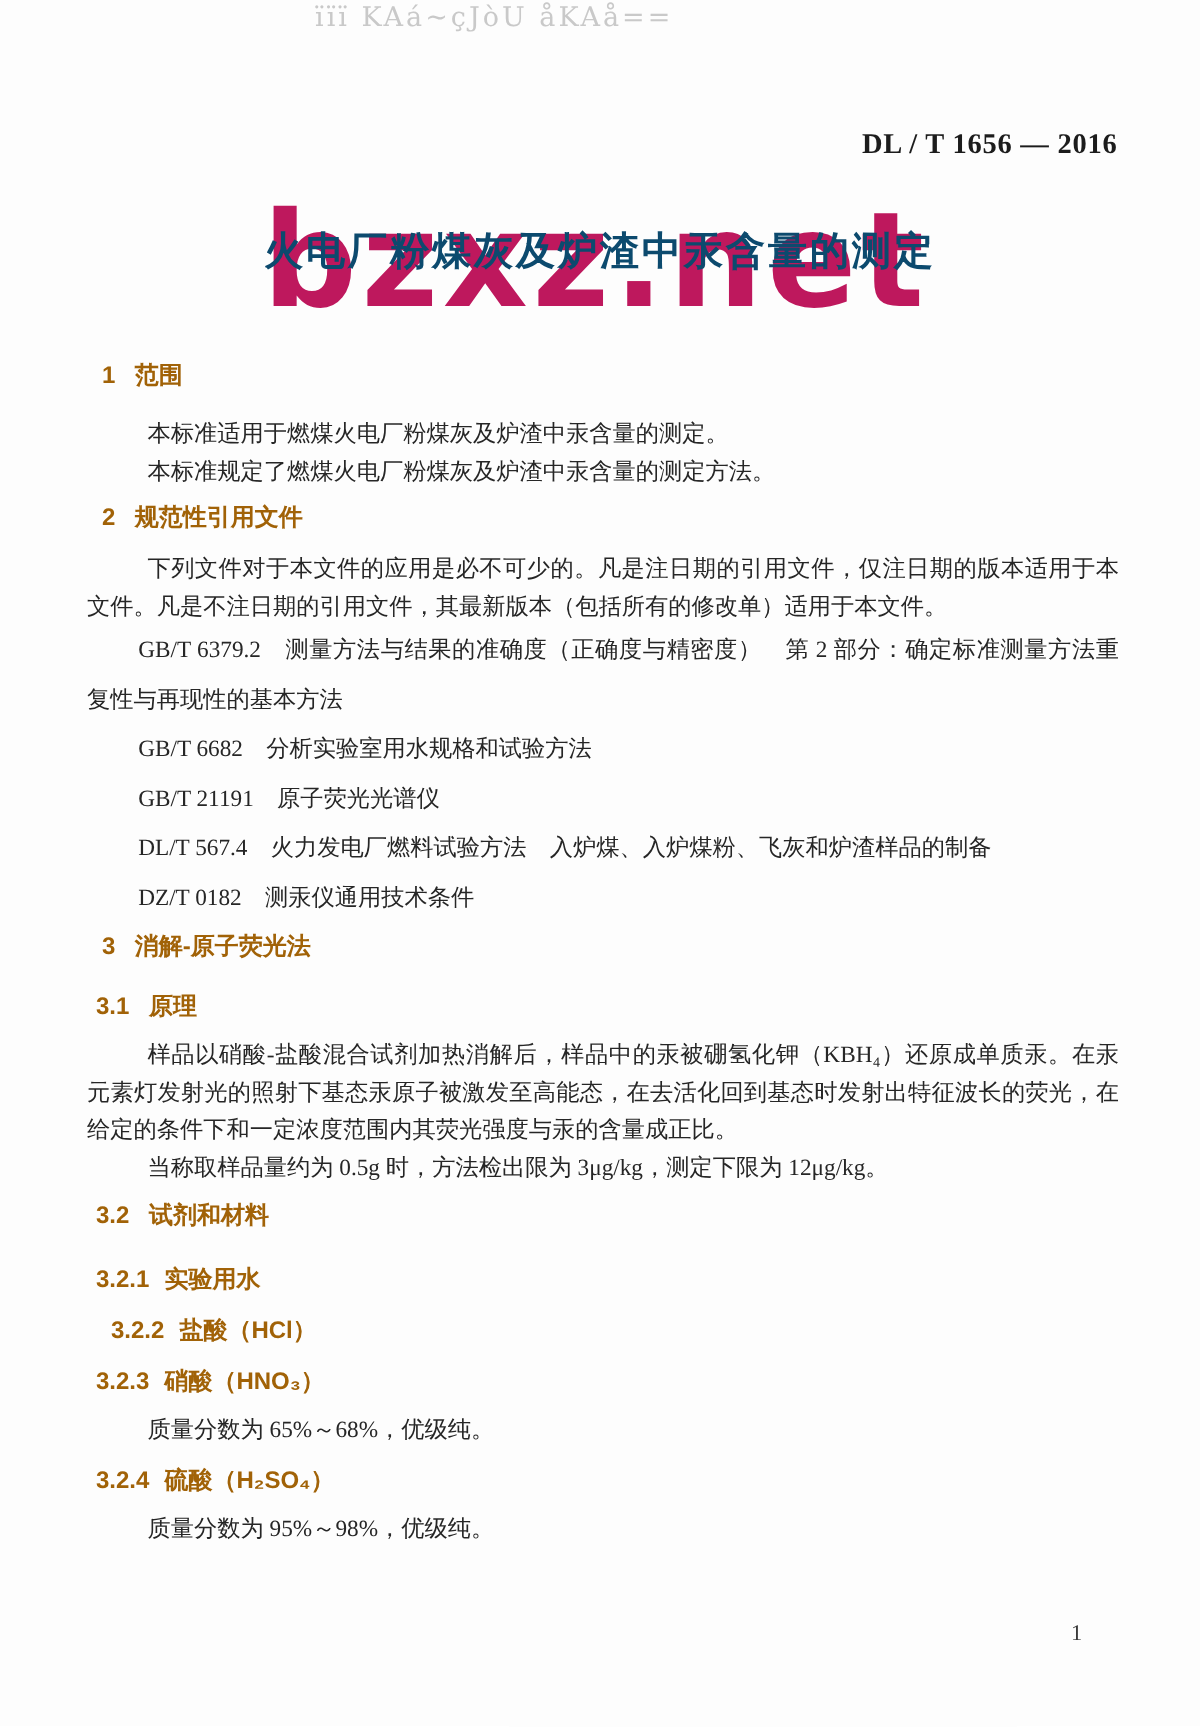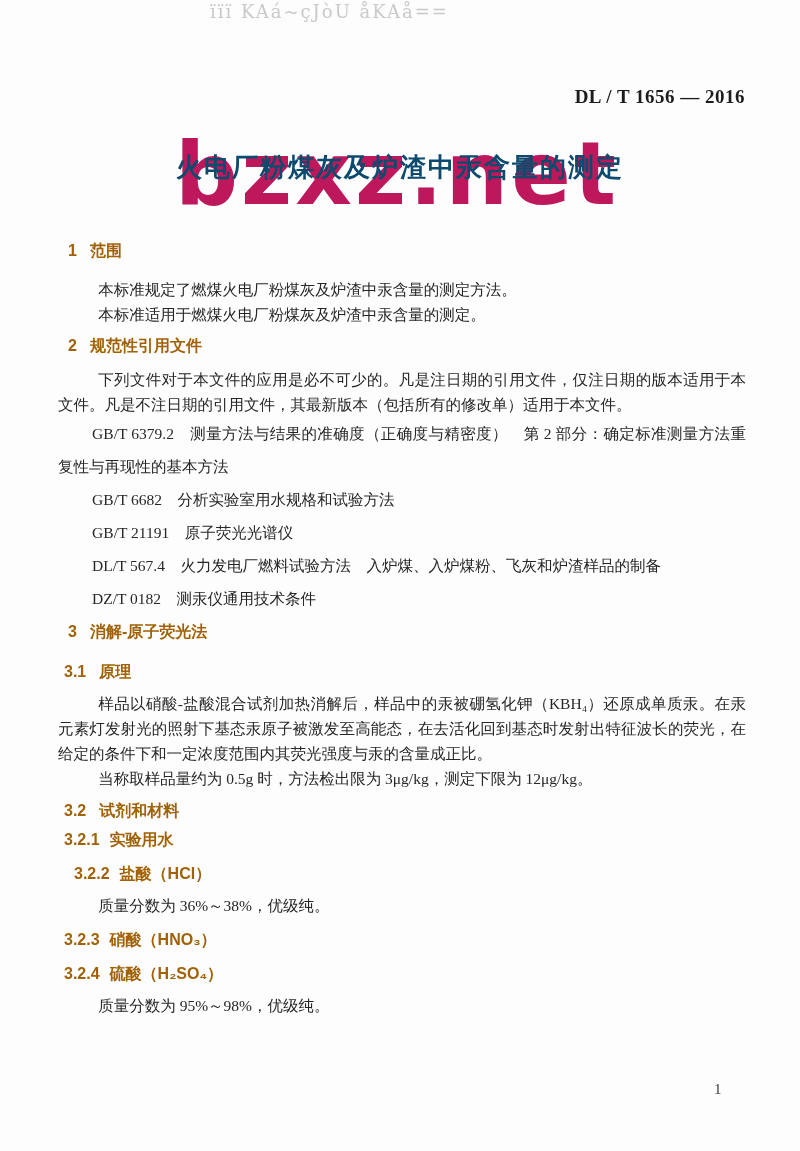--- a/index.html
+++ b/index.html
@@ -43,21 +43,21 @@
     font-family:"Liberation Sans","DejaVu Sans",sans-serif;
     font-weight:bold; font-size:16px; color:#a16207;
     line-height:25px; text-align:left;
   }
   .hd .hnum { display:inline-block; margin-right:13px; }
   .hd3 .hnum { margin-right:10px; }
   .h-1   { margin:10px 0 14px 10px; }
   .h-2   { margin:6px  0 9px  10px; }
   .h-3   { margin:4px  0 15px 10px; }
   .h-31  { margin:0    0 7px  6px;  }
-  .h-32  { margin:7px 0 4px 6px;  }
+  .h-32  { margin:7px 0 18px 6px;  }
   .h-321 { margin:0    0 6px  6px;  }
   .h-322 { margin:9px 0 7px 16px;  }
   .h-323 { margin:9px 0 7px 6px;  }
   .h-324 { margin:9px  0 7px  6px;  }
   .para { text-indent:2.6em; margin:0; }
   .ref  { text-indent:2.2em; margin:0; line-height:33px; }
   .page-number {
     position:absolute; top:1081px; left:714px;
     font-size:15px; color:#3a3a3a;
   }
@@ -74,22 +74,22 @@
   <div class="title-block">
     <div class="watermark">bzxz.net</div>
     <h1 class="doc-title">火电厂粉煤灰及炉渣中汞含量的测定</h1>
   </div>
 
   <div class="content">
 
     <h2 class="hd hd1 h-1">
       <span class="hnum">1</span><span>范围</span>
     </h2>
+    <p class="para">本标准适用于燃煤火电厂粉煤灰及炉渣中汞含量的测定。</p>
     <p class="para">本标准规定了燃煤火电厂粉煤灰及炉渣中汞含量的测定方法。</p>
-    <p class="para">本标准适用于燃煤火电厂粉煤灰及炉渣中汞含量的测定。</p>
 
     <h2 class="hd hd1 h-2">
       <span class="hnum">2</span><span>规范性引用文件</span>
     </h2>
     <p class="para">下列文件对于本文件的应用是必不可少的。凡是注日期的引用文件，仅注日期的版本适用于本文件。凡是不注日期的引用文件，其最新版本（包括所有的修改单）适用于本文件。</p>
     <p class="ref">GB/T 6379.2　测量方法与结果的准确度（正确度与精密度）　第 2 部分：确定标准测量方法重复性与再现性的基本方法</p>
     <p class="ref">GB/T 6682　分析实验室用水规格和试验方法</p>
     <p class="ref">GB/T 21191　原子荧光光谱仪</p>
     <p class="ref">DL/T 567.4　火力发电厂燃料试验方法　入炉煤、入炉煤粉、飞灰和炉渣样品的制备</p>
     <p class="ref">DZ/T 0182　测汞仪通用技术条件</p>
@@ -108,25 +108,25 @@
       <span class="hnum">3.2</span><span>试剂和材料</span>
     </h3>
 
     <h4 class="hd hd3 h-321">
       <span class="hnum">3.2.1</span><span>实验用水</span>
     </h4>
 
     <h4 class="hd hd3 h-322">
       <span class="hnum">3.2.2</span><span>盐酸（HCl）</span>
     </h4>
-    <p class="para">质量分数为 36%～38%，优级纯。</p>
 
     <h4 class="hd hd3 h-323">
       <span class="hnum">3.2.3</span><span>硝酸（HNO₃）</span>
     </h4>
+    <p class="para">质量分数为 65%～68%，优级纯。</p>
 
     <h4 class="hd hd3 h-324">
       <span class="hnum">3.2.4</span><span>硫酸（H₂SO₄）</span>
     </h4>
     <p class="para">质量分数为 95%～98%，优级纯。</p>
 
   </div>
 
   <div class="page-number">1</div>
 

